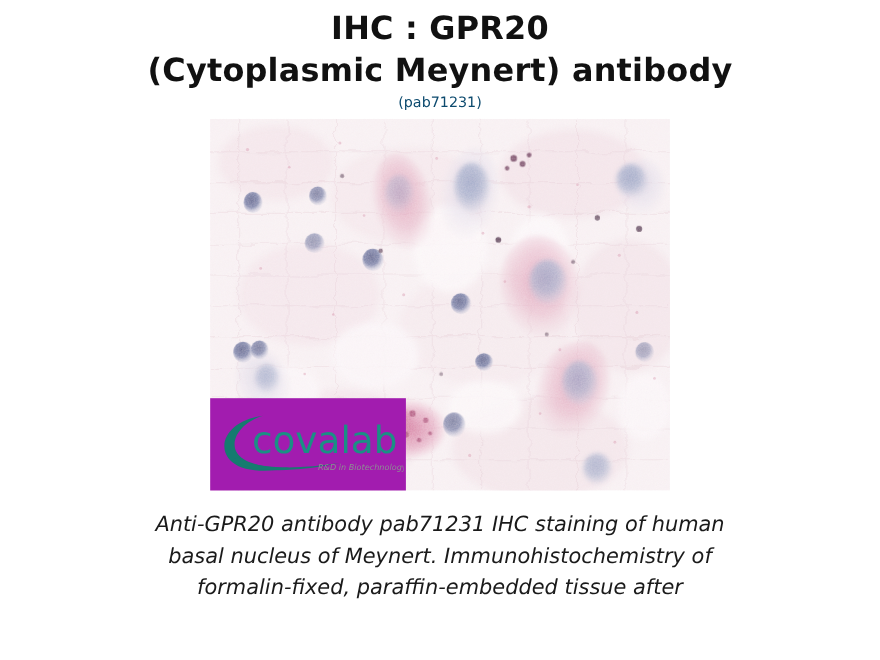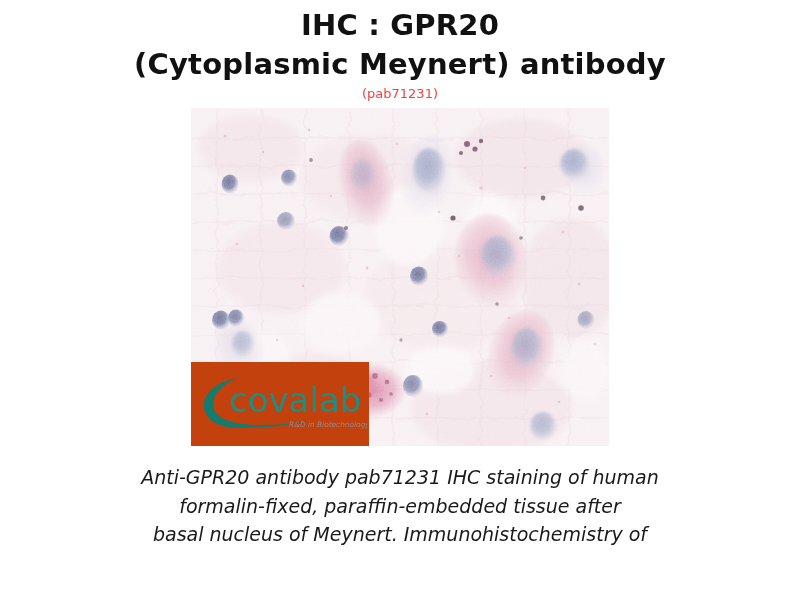--- a/index.html
+++ b/index.html
@@ -40,21 +40,21 @@
     font-size: 29px;
     line-height: 38px;
   }
   .title-line-2 {
     font-size: 29px;
     line-height: 40px;
   }
   .title-sub {
     font-family: "DejaVu Sans", sans-serif;
     font-size: 13px;
-    color: #ef4444;
+    color: #0c4a6e;
     line-height: 17px;
     margin-top: 1px;
   }
 
   
   .micro-wrap {
     position: relative;
     width: 418px;
     height: 338px;
     margin-top: 6px;
@@ -65,21 +65,21 @@
     height: 338px;
   }
 
   
   .logo-box {
     position: absolute;
     left: 0px;
     bottom: 0px;
     width: 178px;
     height: 84px;
-    background: #c2410c;
+    background: #a21caf;
     overflow: hidden;
   }
   .logo-svg {
     position: absolute;
     left: 6px;
     top: 10px;
     width: 170px;
     height: 64px;
   }
 
@@ -323,17 +323,17 @@
 
         <text x="32" y="40" font-family="'DejaVu Sans', sans-serif" font-size="34" fill="#1b8f84">covalab</text>
 
         <text x="92" y="55" font-family="'DejaVu Sans', sans-serif" font-size="7.4" font-style="italic" fill="#8d8d93">R&amp;D in Biotechnology</text>
       </svg>
     </div>
   </div>
 
   <div class="caption">
     <span class="caption-line">Anti-GPR20 antibody pab71231 IHC staining of human</span>
+    <span class="caption-line">basal nucleus of Meynert. Immunohistochemistry of</span>
     <span class="caption-line">formalin-fixed, paraffin-embedded tissue after</span>
-    <span class="caption-line">basal nucleus of Meynert. Immunohistochemistry of</span>
   </div>
 
 </div>
 
 </body></html>

